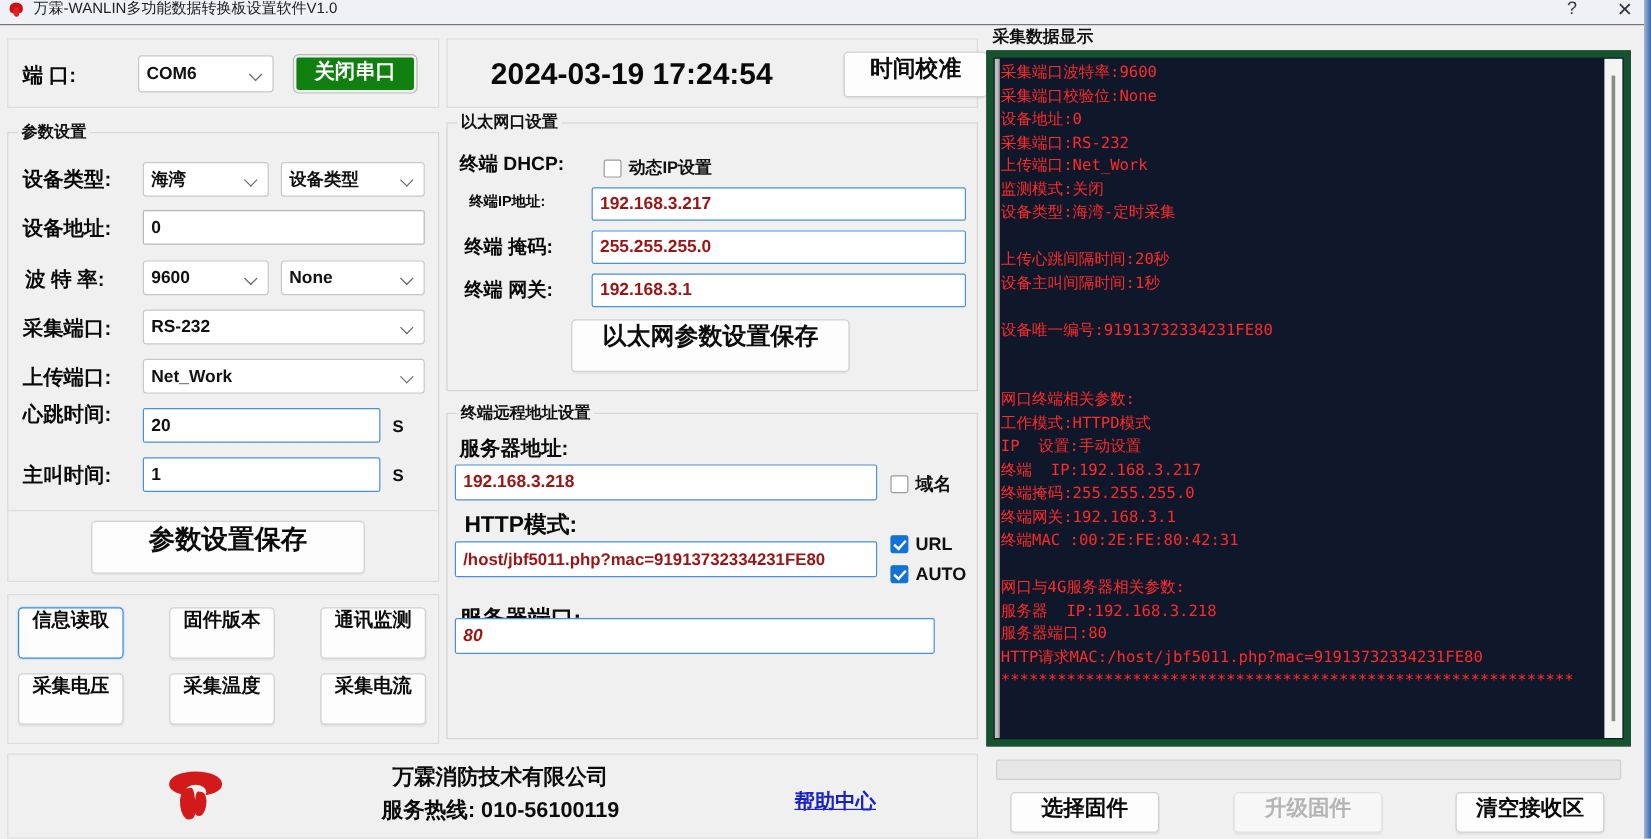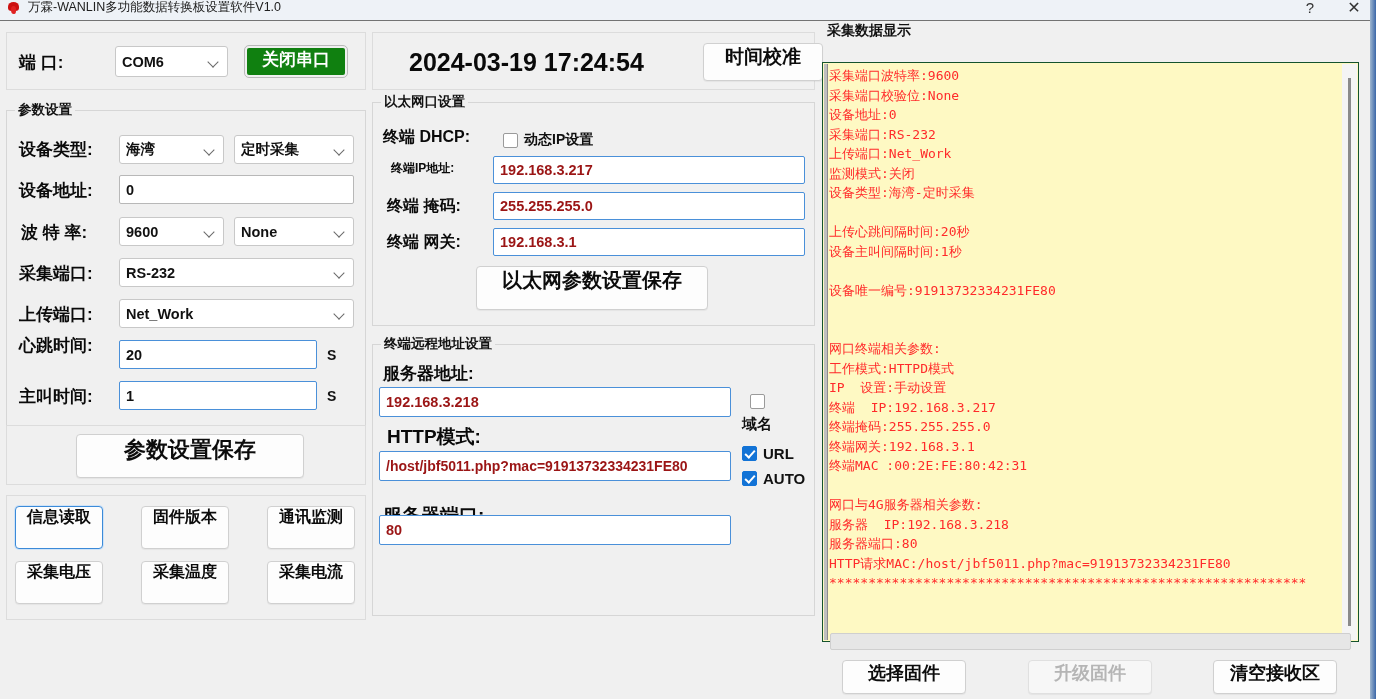--- a/index.html
+++ b/index.html
@@ -158,24 +158,23 @@
   .chkbox.on::after {
     content: ""; position: absolute; left: 4px; top: 1px;
     width: 4px; height: 8px;
     border-right: 2px solid #fff; border-bottom: 2px solid #fff;
     transform: rotate(42deg);
   }
 
   
   .dataarea {
     position: absolute;
-    background: #fef9c3;
-    border: 1px solid #14532d;
+    background: #0f172a;
+    border: 6px solid #14532d;
     overflow: hidden;
-    margin-top: 20px;
   }
   .dataarea .inner {
     position: absolute; left: 6px; top: 3px; right: 16px; bottom: 2px;
     font-family: "DejaVu Sans Mono", "Liberation Mono", monospace;
     font-size: 13px;
     line-height: 19.5px;
     color: #ff2a2a;
     white-space: pre;
     overflow: hidden;
   }
@@ -271,21 +270,21 @@
 
   <div class="groupbox" style="left:6px; top:110px; width:360px; height:320px;">
     <div class="group-title">参数设置</div>
 
     <div class="lbl" style="left:12px; top:27px;">设备类型:</div>
     <div class="combo" style="left:112px; top:24px; width:105px; height:29px;">
       <span class="cv">海湾</span>
       <span class="chev"></span>
     </div>
     <div class="combo" style="left:227px; top:24px; width:120px; height:29px;">
-      <span class="cv">定时采集</span>
+      <span class="cv">设备类型</span>
       <span class="chev"></span>
     </div>
 
     <div class="lbl" style="left:12px; top:68px;">设备地址:</div>
     <div class="txtin" style="left:112px; top:64px; width:235px; height:29px;">
       <span>0</span>
     </div>
 
     <div class="lbl" style="left:14px; top:110px;">波 特 率:</div>
     <div class="combo" style="left:112px; top:106px; width:105px; height:29px;">
@@ -385,45 +384,56 @@
     </div>
   </div>
 
   <div class="groupbox" style="left:372px; top:344px; width:443px; height:272px;">
     <div class="group-title">终端远程地址设置</div>
 
     <div class="lbl" style="left:10px; top:17px; font-size:17px;">服务器地址:</div>
     <div class="txtin redval" style="left:6px; top:42px; width:352px; height:30px;">
       <span>192.168.3.218</span>
     </div>
-    <div class="chk" style="left:369px; top:49px;flex-direction:column;">
+    <div class="chk" style="left:369px; top:49px;">
       <span class="chkbox"></span>
       <span style="font-size:15px;">域名</span>
     </div>
 
     <div class="lbl" style="left:14px; top:79px; font-size:19px;">HTTP模式:</div>
     <div class="txtin redval" style="left:6px; top:106px; width:352px; height:30px; font-size:14px;">
       <span>/host/jbf5011.php?mac=91913732334231FE80</span>
     </div>
     <div class="chk" style="left:369px; top:100px;">
       <span class="chkbox on"></span>
       <span style="font-size:15px;">URL</span>
     </div>
     <div class="chk" style="left:369px; top:125px;">
       <span class="chkbox on"></span>
       <span style="font-size:15px;">AUTO</span>
     </div>
 
     <div class="lbl" style="left:10px; top:143px; font-size:19px;margin-top:15px;">服务器端口:</div>
-    <div class="txtin redval" style="left:6px; top:170px; width:352px; height:30px;">
+    <div class="txtin redval" style="left:6px; top:170px; width:400px; height:30px;font-style:italic;">
       <span>80</span>
     </div>
 
   </div>
 
+  <div class="panel" style="left:6px; top:628px; width:809px; height:71px;">
+    <div class="brand-logo" style="left:130px; top:12px;">
+      <div class="cap"></div>
+        <div class="notch"></div>
+        <div class="tail"></div>
+        <div class="tail2"></div>
+    </div>
+    <div class="brand-text" style="left:250px; top:4px; width:320px;">万霖消防技术有限公司</div>
+    <div class="brand-text" style="left:250px; top:32px; width:320px;">服务热线: 010-56100119</div>
+    <div class="help-link" style="left:655px; top:27px;">帮助中心</div>
+  </div>
 
   <div class="groupbox" style="left:822px; top:24px; width:537px; height:604px; border:none; background:transparent;">
     <div class="group-title" style="top:-2px; left:2px; font-size:14px;">采集数据显示</div>
   </div>
 
   <div class="dataarea" style="left:822px; top:42px; width:537px; height:580px;">
     <div class="leftbar"></div>
     <div class="inner">采集端口波特率:9600
 采集端口校验位:None
 设备地址:0

